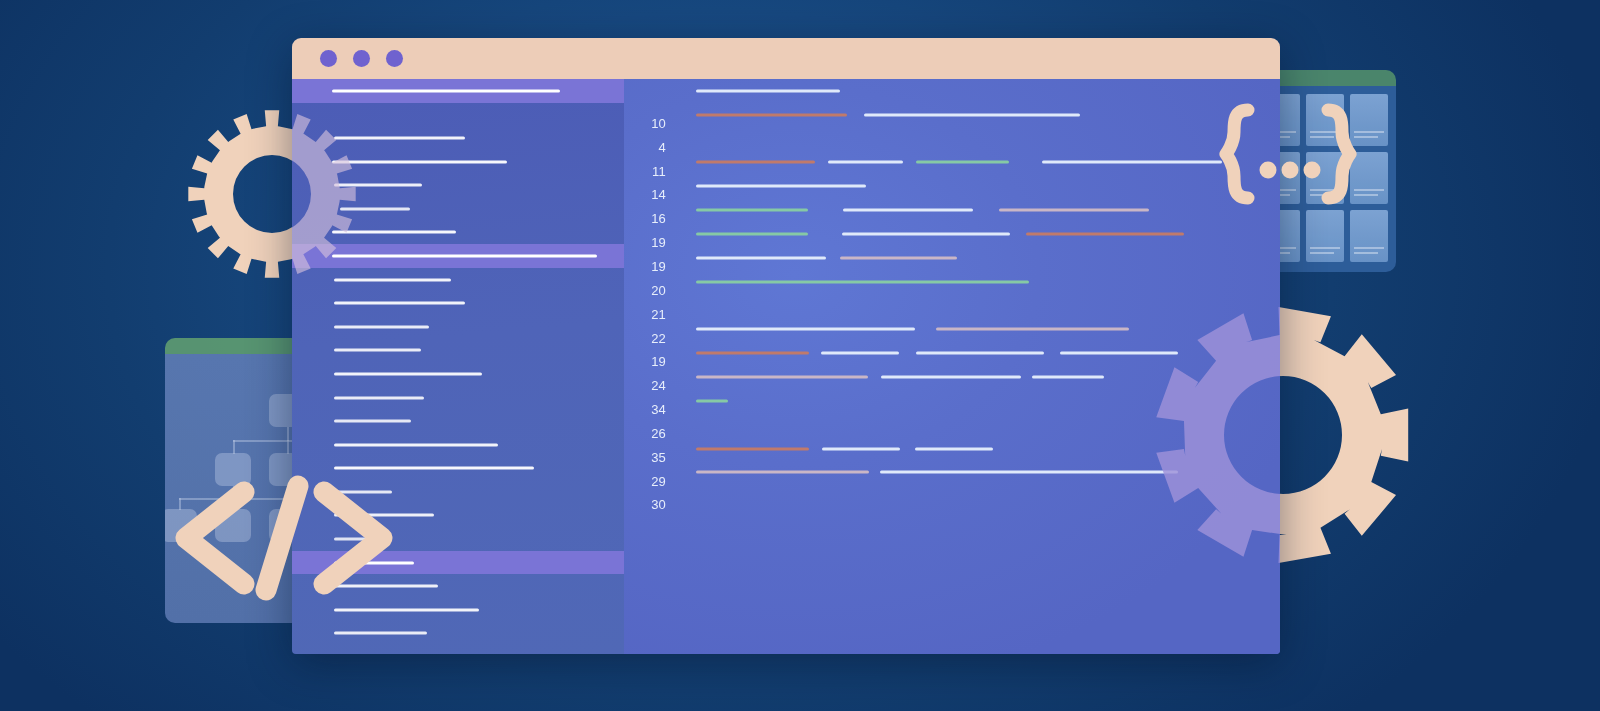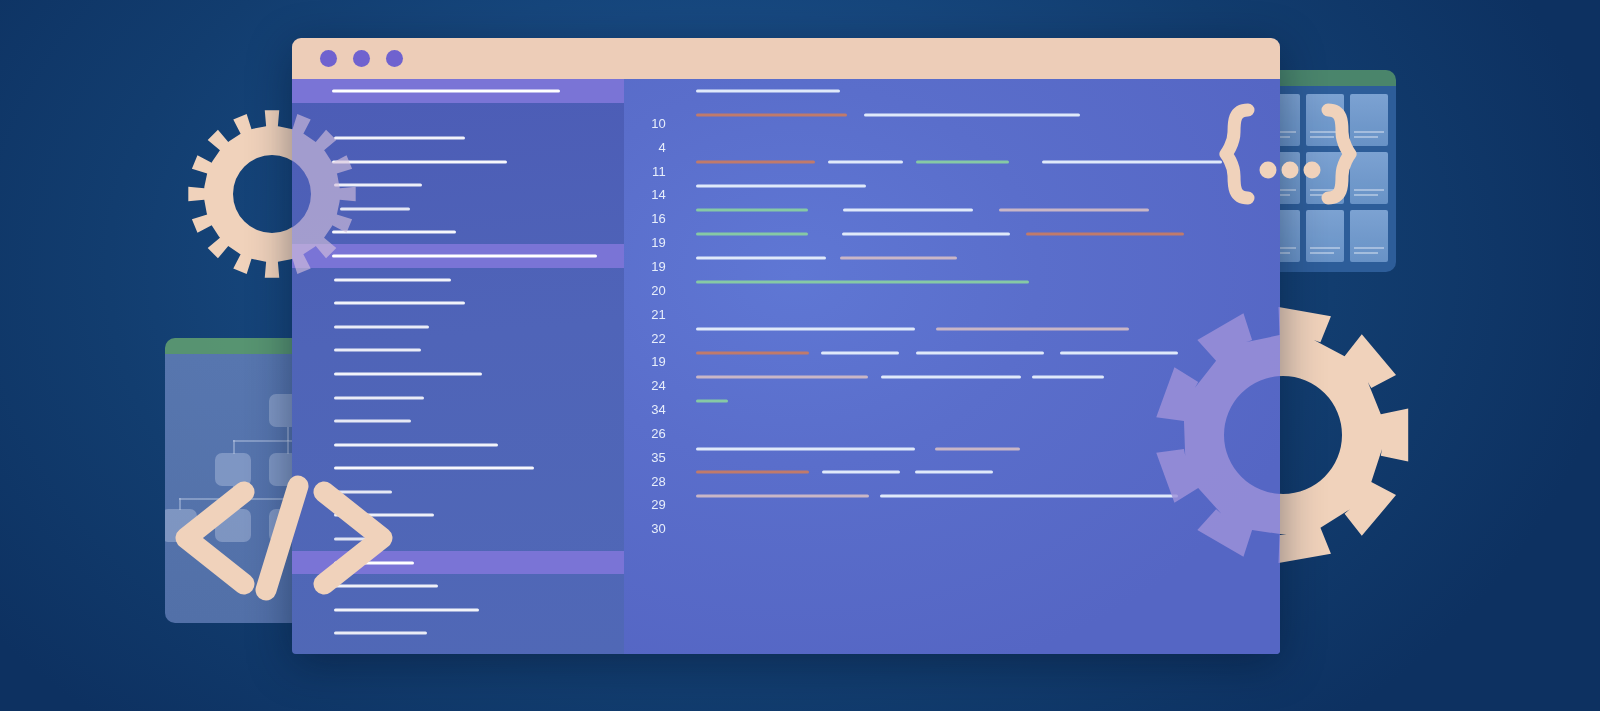--- a/index.html
+++ b/index.html
@@ -308,25 +308,20 @@
             <div class="tok" style="left: 408px; width: 72px; background: rgb(223, 233, 250);"></div>
           </div>
           <div class="coderow">
             <div class="lnum">26</div>
             <div class="tok" style="left: 72px; width: 32px; background: rgb(134, 201, 165);"></div>
           </div>
           <div class="coderow">
             <div class="lnum">35</div>
           </div>
           <div class="coderow">
-            <div class="lnum">28</div>
-            <div class="tok" style="left: 72px; width: 219px; background: rgb(223, 233, 250);"></div>
-            <div class="tok" style="left: 311px; width: 85px; background: rgb(201, 182, 198);"></div>
-          </div>
-          <div class="coderow">
             <div class="lnum">29</div>
             <div class="tok" style="left: 72px; width: 113px; background: rgb(192, 122, 107);"></div>
             <div class="tok" style="left: 198px; width: 78px; background: rgb(223, 233, 250);"></div>
             <div class="tok" style="left: 291px; width: 78px; background: rgb(223, 233, 250);"></div>
           </div>
           <div class="coderow">
             <div class="lnum">30</div>
             <div class="tok" style="left: 72px; width: 173px; background: rgb(201, 182, 198);"></div>
             <div class="tok" style="left: 256px; width: 298px; background: rgb(223, 233, 250);"></div>
           </div>

